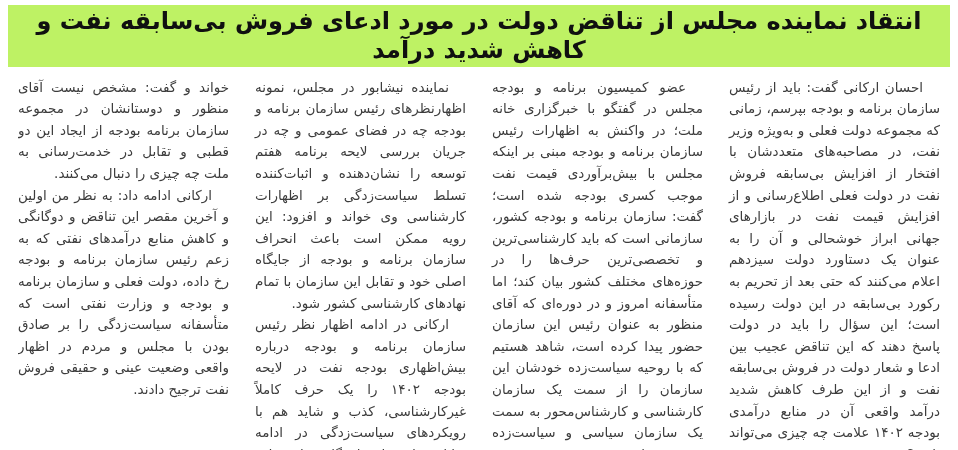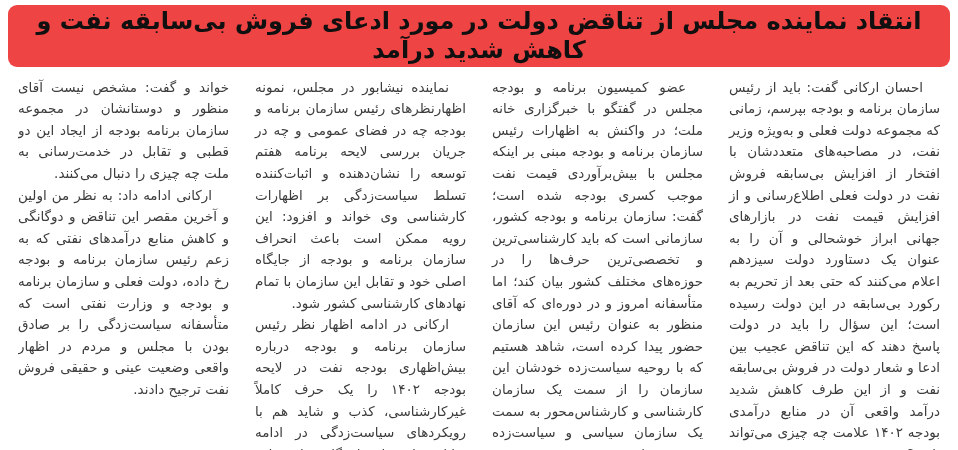--- a/index.html
+++ b/index.html
@@ -12,27 +12,26 @@
   .page {
     position: relative;
     width: 958px;
     height: 450px;
     background: #ffffff;
     overflow: hidden;
     direction: rtl;
   }
   .headline-band {
     margin: 5px 8px 0 8px;
-    background: #ef4444;
+    background: #bef264;
     min-height: 38px;
     display: flex;
     align-items: center;
     justify-content: center;
     padding: 2px 26px;
-    border-radius: 9px;
   }
   .headline {
     margin: 0;
     font-size: 24px;
     font-weight: bold;
     color: #101010;
     letter-spacing: 0;
     text-align: center;
     line-height: 1.2;
   }

